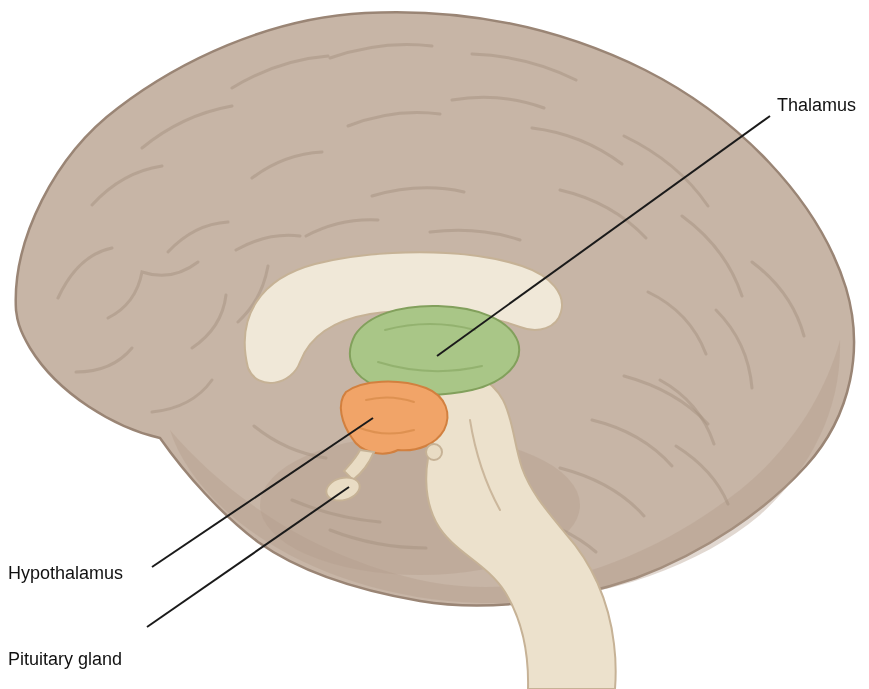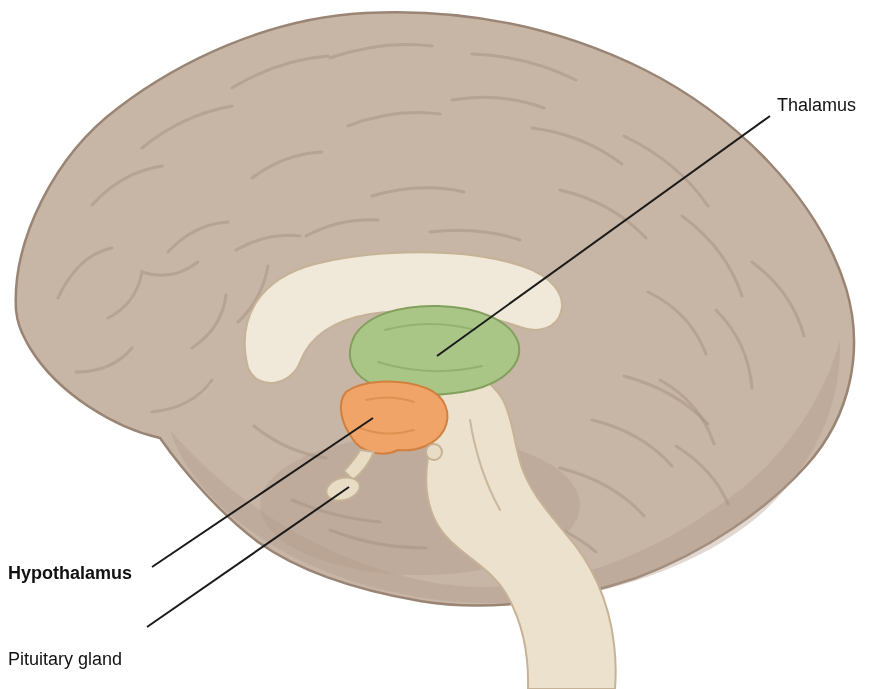--- a/index.html
+++ b/index.html
@@ -14,21 +14,21 @@
   }
   .stage svg { position: absolute; left: 0; top: 0; }
   .label {
     position: absolute;
     font-size: 18px;
     color: #111111;
     white-space: nowrap;
     line-height: 1.1;
   }
   .label-thalamus     { left: 777px; top: 96px; }
-  .label-hypothalamus { left: 8px;   top: 564px; font-weight: bold; }
+  .label-hypothalamus { left: 8px;   top: 564px; }
   .label-pituitary    { left: 8px;   top: 620px; margin-top: 30px; }
 
   .cerebrum-shape { stroke: #9a8575; stroke-width: 2.5; }
   .shade          { stroke: none; opacity: 0.4; }
   .sulcus         { fill: none; stroke: #a6917f; stroke-width: 3; stroke-linecap: round; opacity: 0.5; }
   .cream-shape    { stroke: #c6b296; stroke-width: 2; }
   .thalamus-shape { stroke: #82a05c; stroke-width: 2; }
   .hypo-shape     { stroke: #d2803f; stroke-width: 2; }
   .detail-green   { fill: none; stroke: #8fae6b; stroke-width: 2; opacity: .85; stroke-linecap: round; }
   .detail-orange  { fill: none; stroke: #da8e4d; stroke-width: 2; opacity: .85; stroke-linecap: round; }

